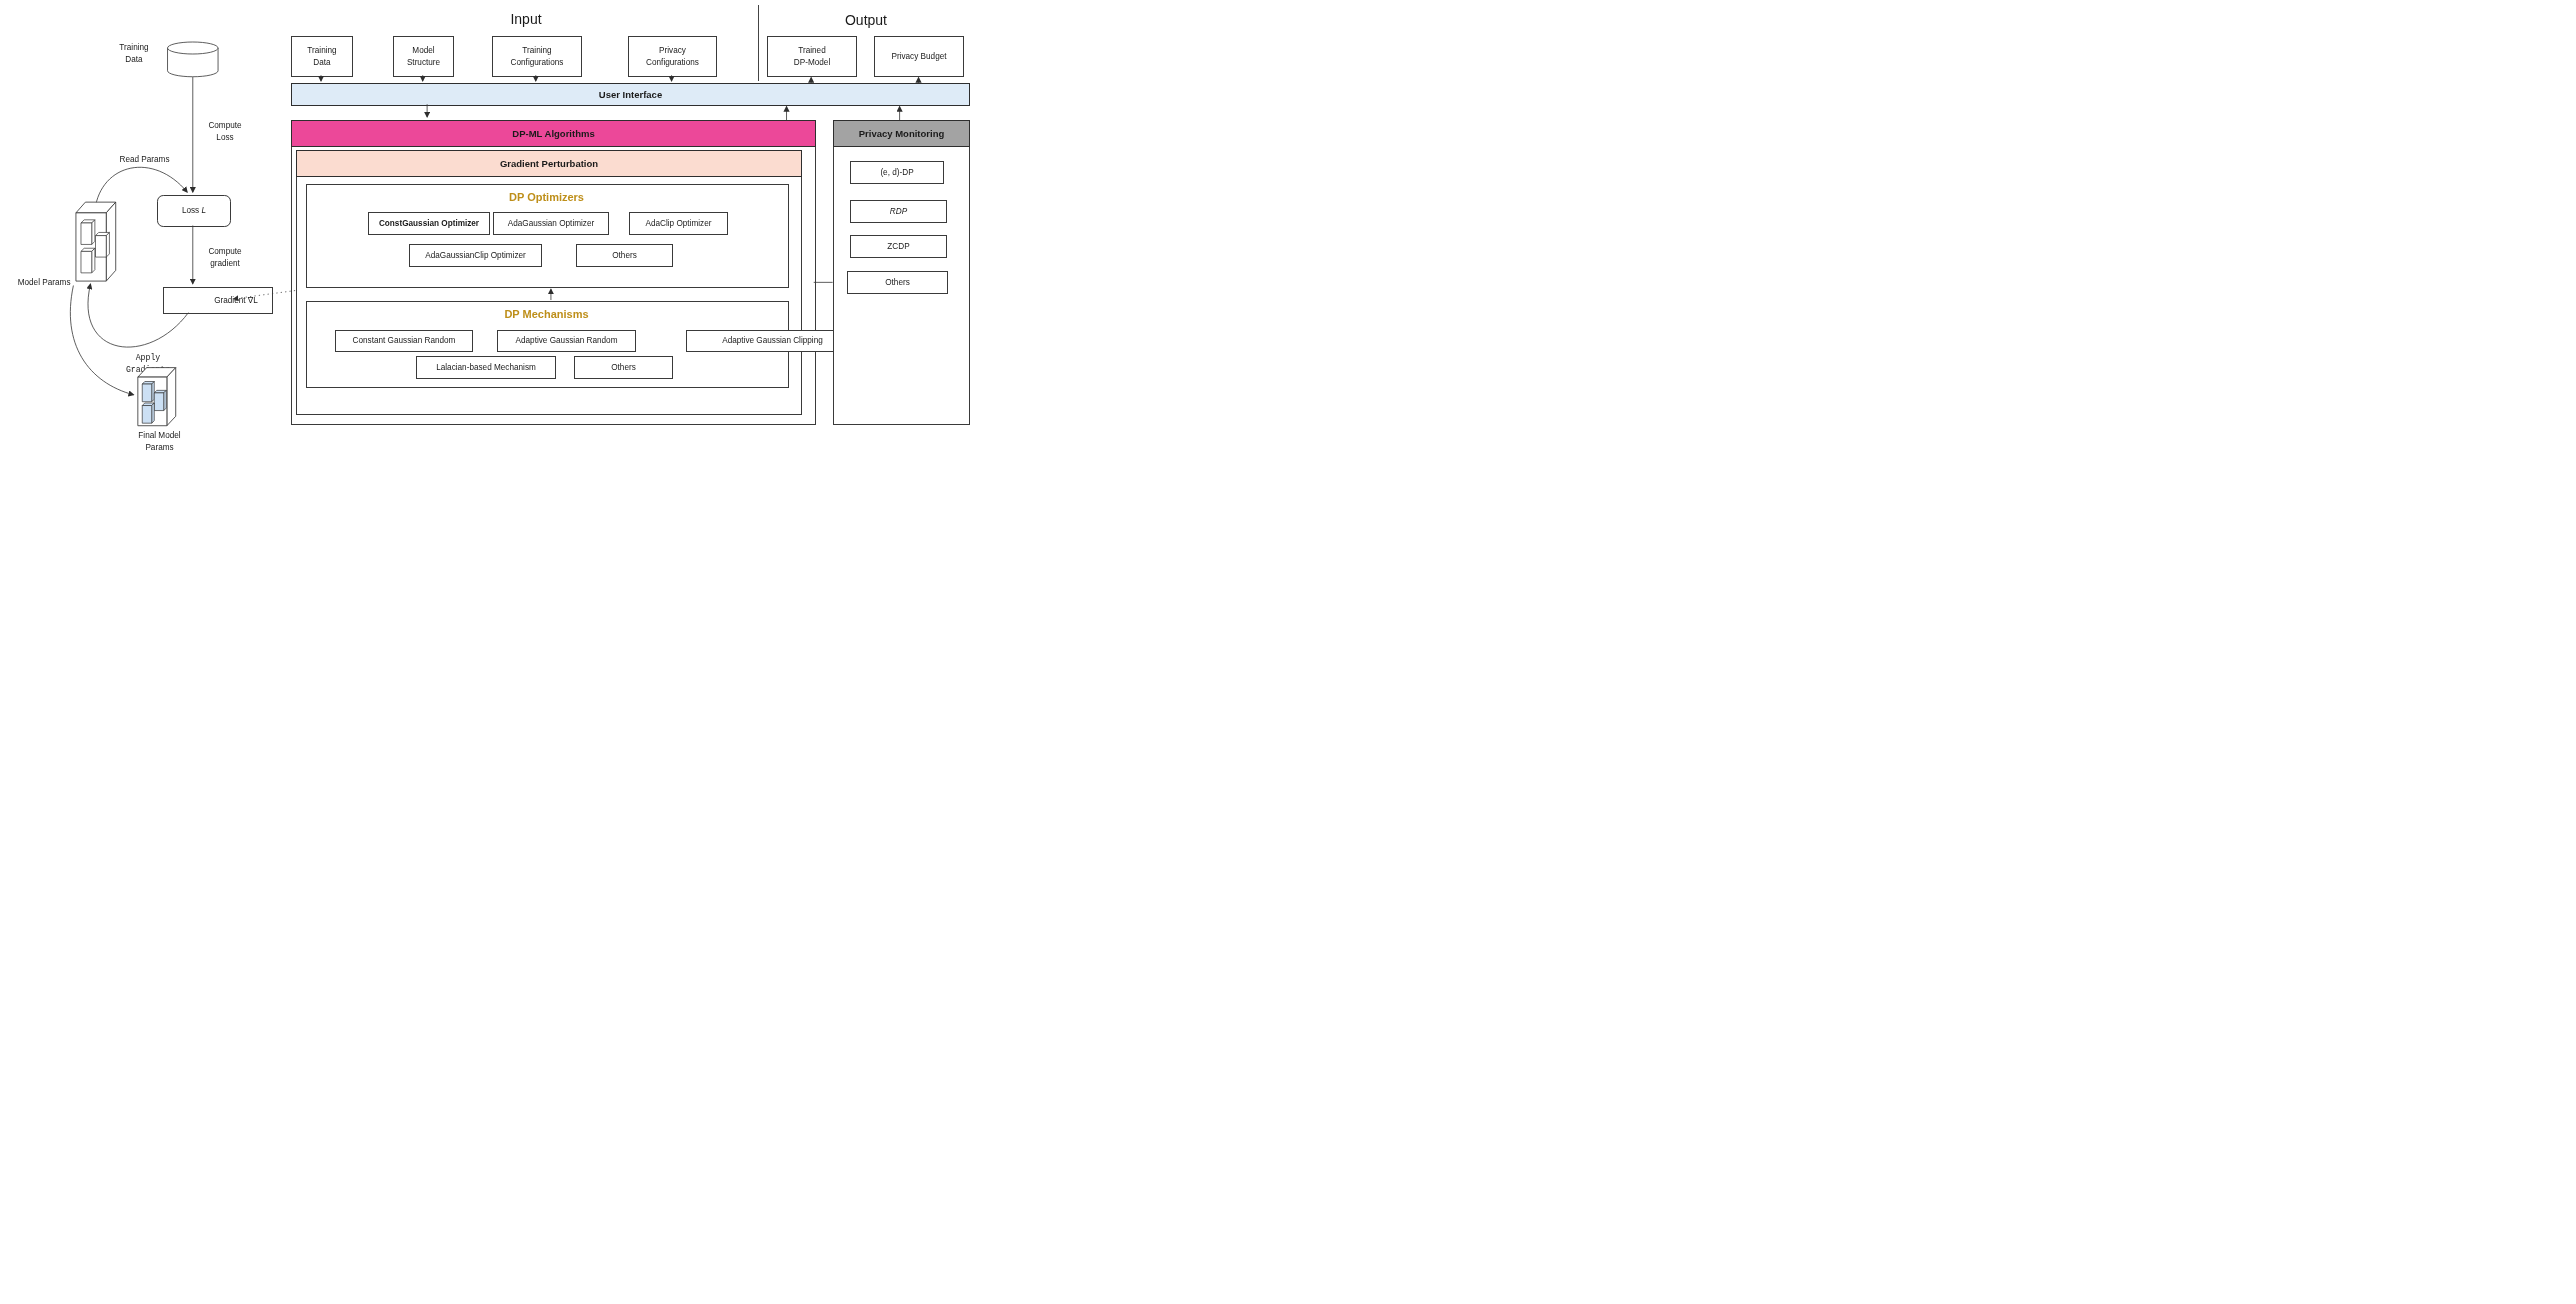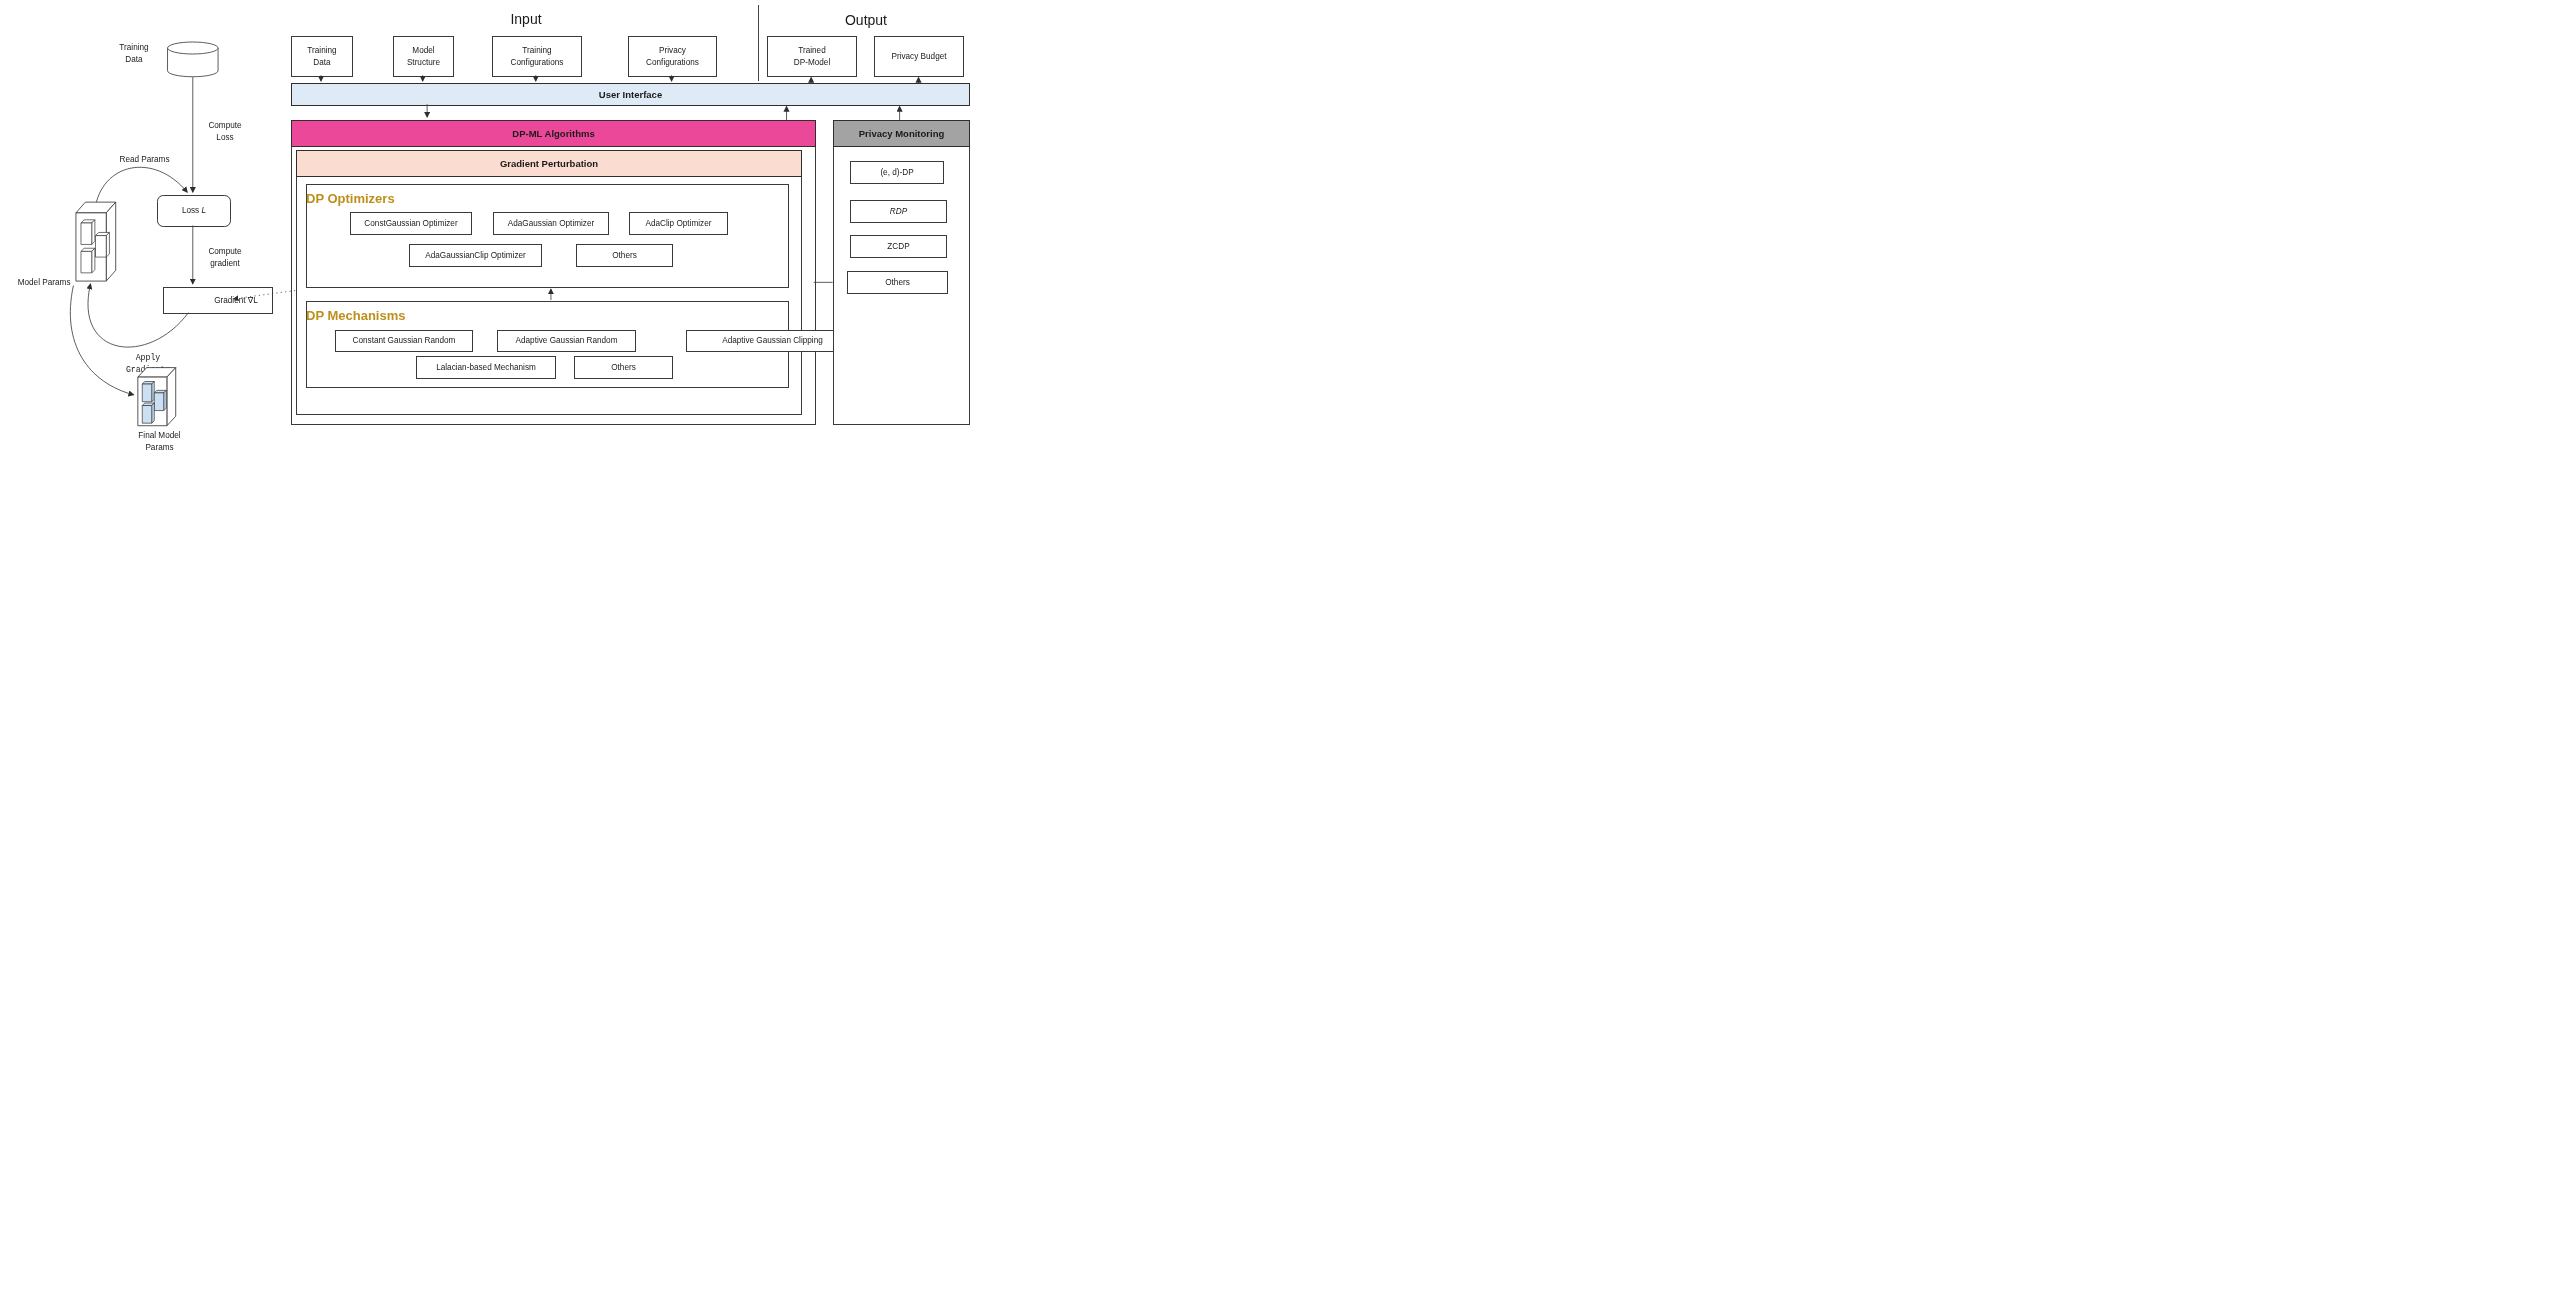--- a/index.html
+++ b/index.html
@@ -14,21 +14,21 @@
     border:0.8px solid #3a3a3a;background:#fff;font-size:8.2px;line-height:1.4;
     display:flex;align-items:center;justify-content:center;text-align:center;
   }
   .rounded{border-radius:6.3px;}
   .big-title{font-size:14px;font-weight:normal;text-align:center;}
   .bar{
     border:0.9px solid #2e2e2e;display:flex;align-items:center;justify-content:center;
     font-weight:bold;font-size:9.5px;
   }
   .container-box{border:0.8px solid #3a3a3a;background:#fff;}
-  .gold-title{font-size:13px;font-weight:bold;color:#BE8F1A;}
+  .gold-title{font-size:11px;font-weight:bold;color:#BE8F1A;text-align:center;}
   .vline{background:#444;}
   svg{display:block;}
   .overlay{position:absolute;left:0;top:0;pointer-events:none;}
   i.sym{font-style:italic;}
 </style>
 </head>
 <body>
 
 <div class="canvas">
 
@@ -79,21 +79,21 @@
   <div class="abs bar" style="left:291px;top:83px;width:677px;height:21px;background:#DEEBF7;">User Interface</div>
 
   <div class="abs container-box" style="left:291px;top:120px;width:523px;height:303px;"></div>
   <div class="abs bar" style="left:291px;top:120px;width:523px;height:25px;background:#ec4899;">DP-ML Algorithms</div>
 
   <div class="abs container-box" style="left:296px;top:150px;width:504px;height:263px;"></div>
   <div class="abs bar" style="left:296px;top:150px;width:504px;height:25px;background:#FBDCD0;border-width:0.8px;">Gradient Perturbation</div>
 
   <div class="abs container-box" style="left:306px;top:184px;width:481px;height:102px;"></div>
   <div class="abs gold-title" style="left:306px;top:191px;width:481px;">DP Optimizers</div>
-  <div class="abs node" style="left:350px;top:212px;width:120px;height:21px;">ConstGaussian Optimizer</div>
+  <div class="abs node" style="left:368px;top:212px;width:120px;height:21px;font-weight:bold;">ConstGaussian Optimizer</div>
   <div class="abs node" style="left:493px;top:212px;width:114px;height:21px;">AdaGaussian Optimizer</div>
   <div class="abs node" style="left:629px;top:212px;width:97px;height:21px;">AdaClip Optimizer</div>
   <div class="abs node" style="left:409px;top:244px;width:131px;height:21px;">AdaGaussianClip Optimizer</div>
   <div class="abs node" style="left:576px;top:244px;width:95px;height:21px;">Others</div>
 
   <div class="abs container-box" style="left:306px;top:301px;width:481px;height:85px;"></div>
   <div class="abs gold-title" style="left:306px;top:308px;width:481px;">DP Mechanisms</div>
   <div class="abs node" style="left:335px;top:330px;width:136px;height:20px;">Constant Gaussian Random</div>
   <div class="abs node" style="left:497px;top:330px;width:137px;height:20px;">Adaptive Gaussian Random</div>
   <div class="abs node" style="left:686px;top:330px;width:135px;height:20px;padding-left:18px;">Adaptive Gaussian Clipping</div>

